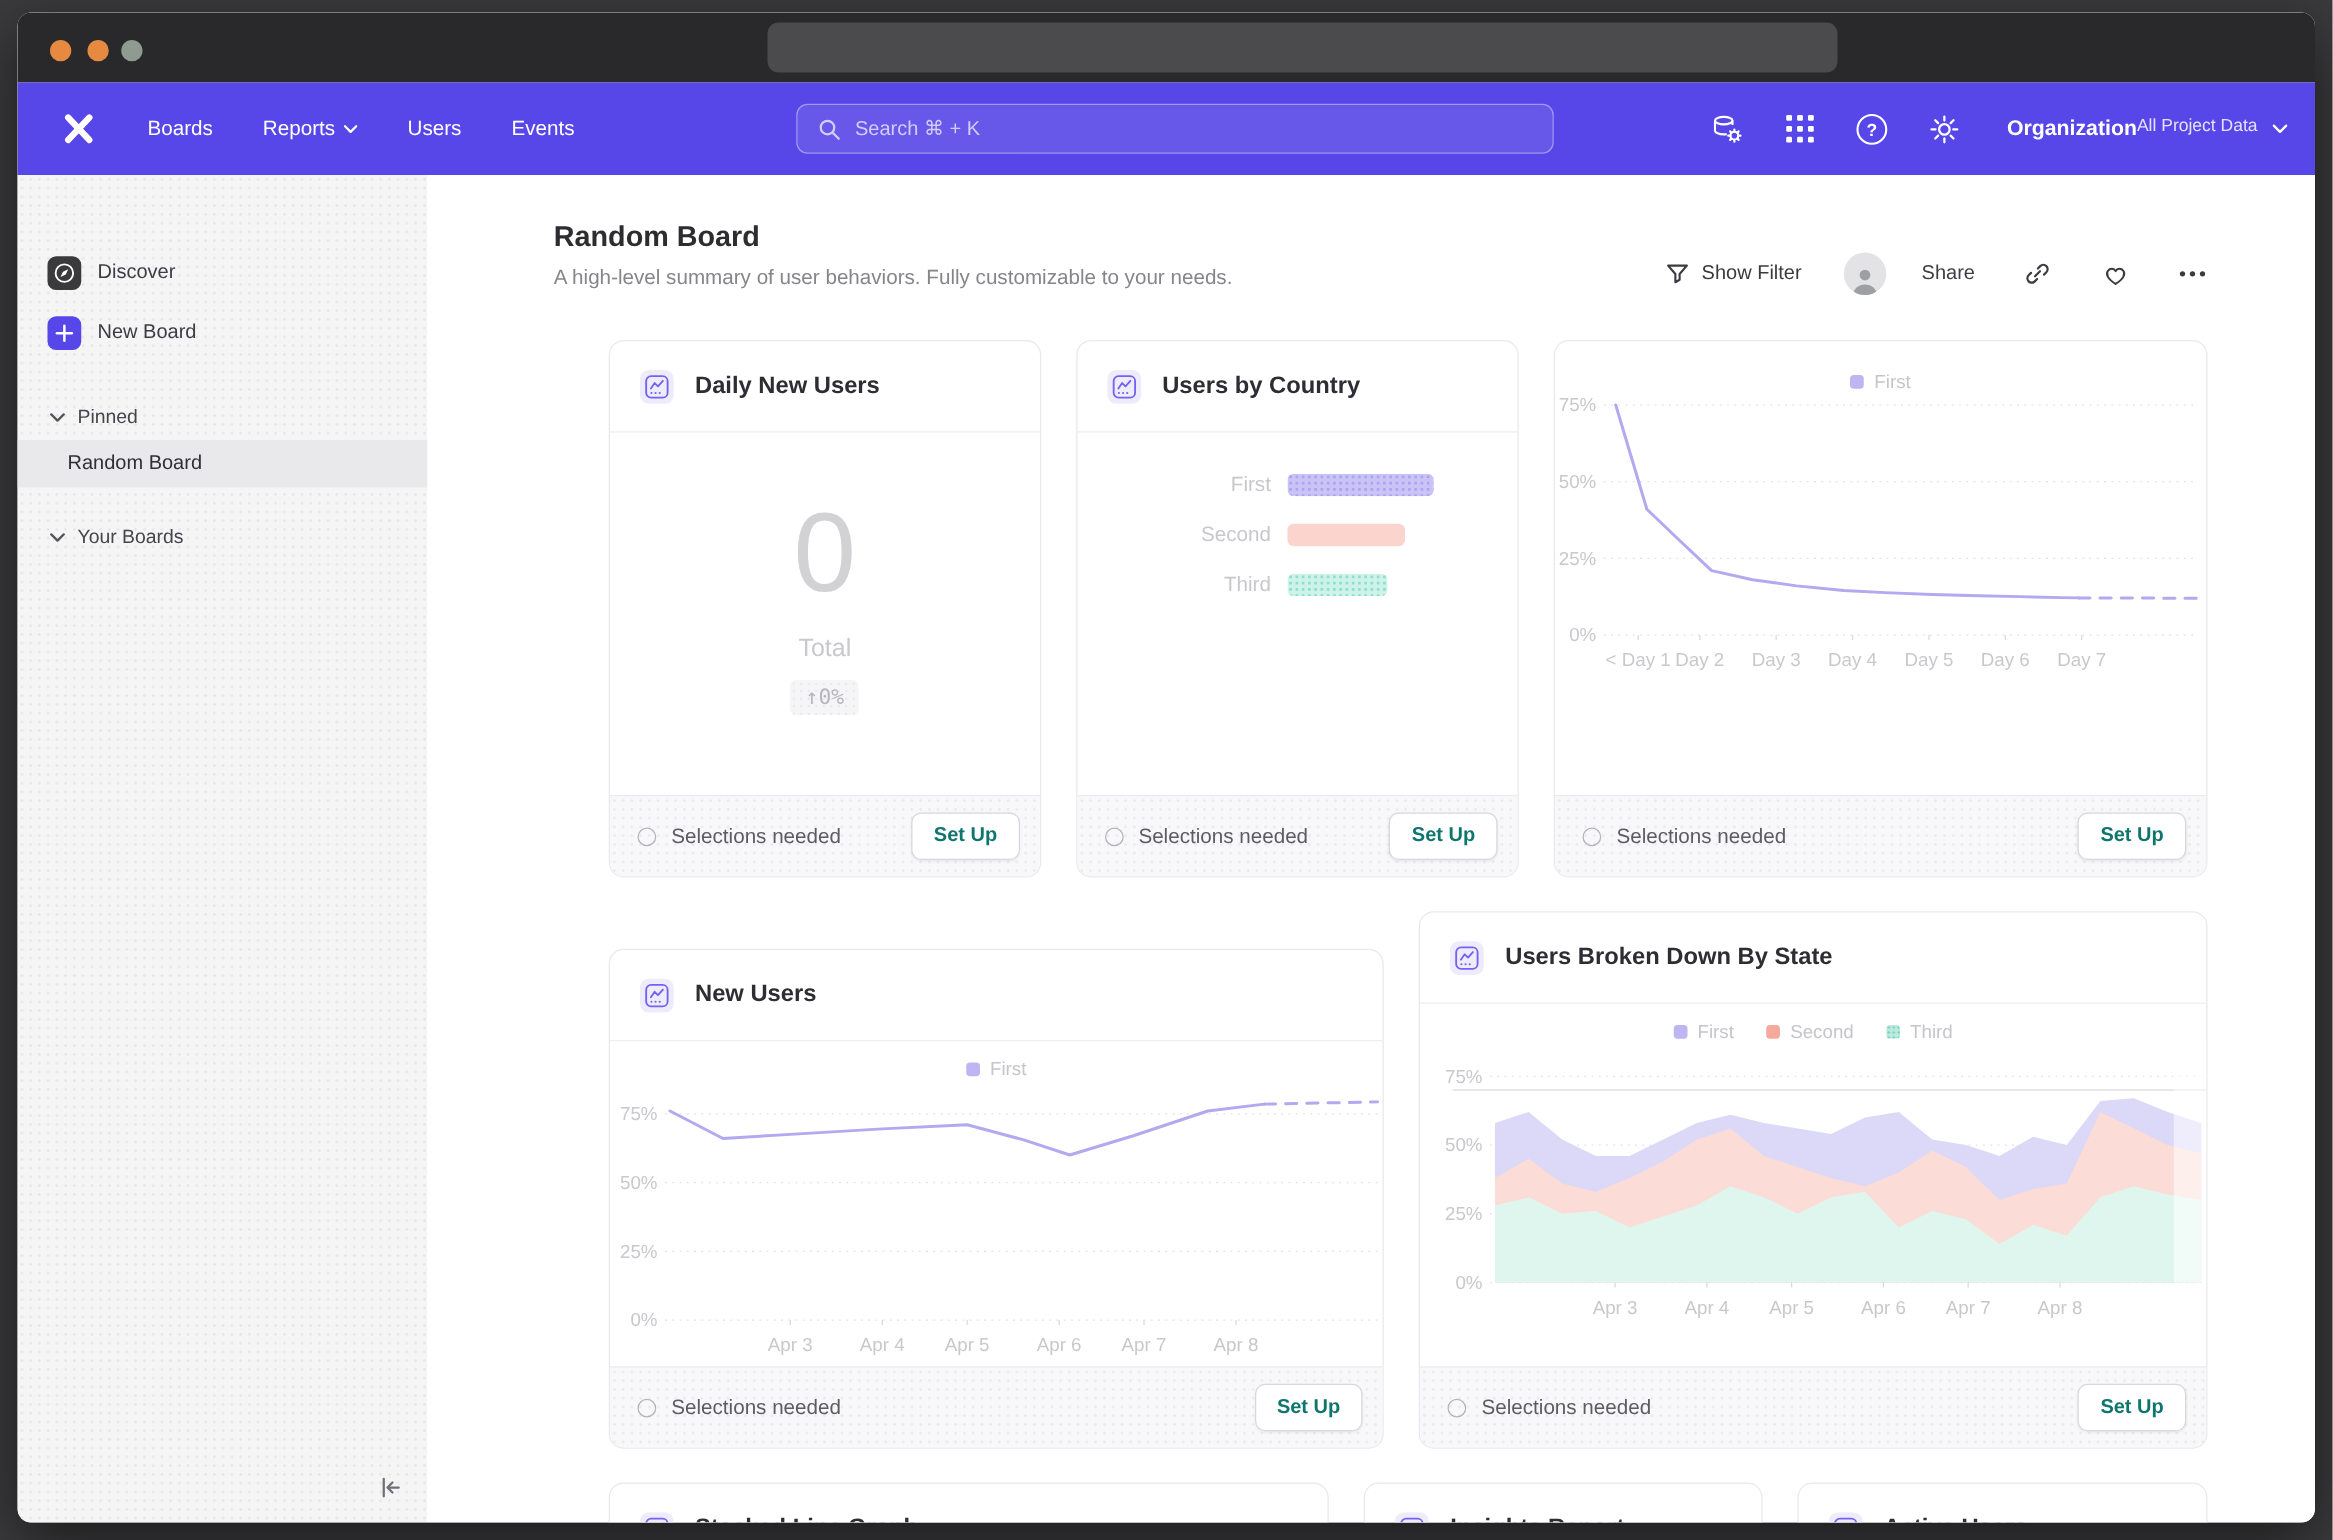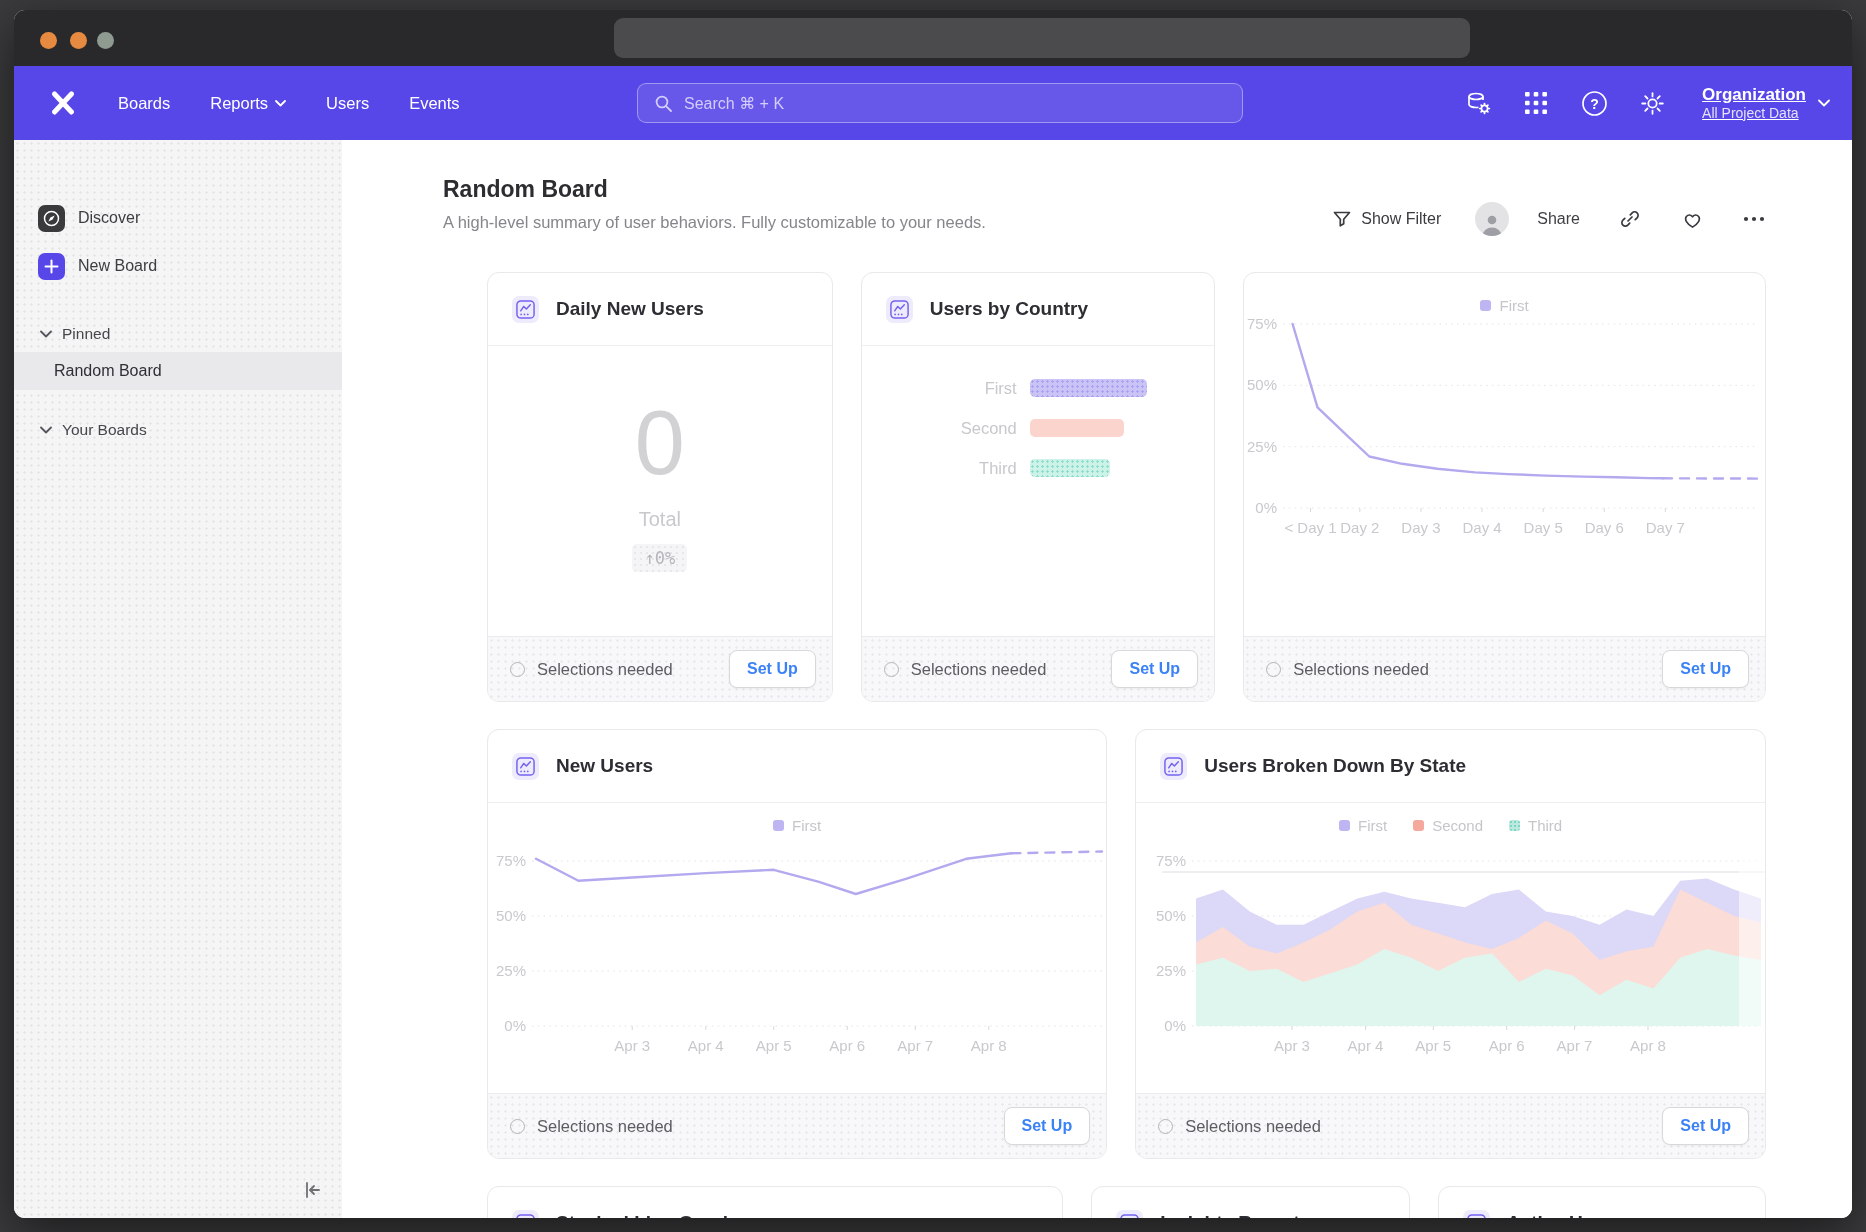--- a/index.html
+++ b/index.html
@@ -28,21 +28,21 @@
   .nav-item{font-size:16.5px;font-weight:500;color:#fff;margin-left:40px;display:flex;align-items:center;gap:7px;cursor:default;}
   .nav-search{
     position:absolute;left:623px;top:17px;width:606px;height:40px;border-radius:9px;
     background:rgba(255,255,255,.10);border:1px solid rgba(255,255,255,.38);
     display:flex;align-items:center;gap:11px;padding:0 16px;box-sizing:border-box;
     color:#d3cdfa;font-size:16px;
   }
   .nav-right{position:absolute;right:22px;top:0;height:74px;display:flex;align-items:center;gap:30px;}
   .nav-icon{width:28px;height:28px;display:flex;align-items:center;justify-content:center;}
   .org{display:flex;align-items:center;gap:12px;margin-left:6px;}
-  .org-text{display:flex;flex-direction:column;line-height:1.25;text-decoration:underline;}
+  .org-text{display:flex;flex-direction:row;line-height:1.25;}
   .org-name{font-size:17px;font-weight:700;}
   .org-sub{font-size:14px;color:#e6e2fb;}
   
   .app{flex:1;display:flex;min-height:0;}
   .dots{background-image:radial-gradient(#e6e5e8 1px,transparent 1.15px);background-size:7px 7px;}
   .sidebar{
     width:328px;flex:0 0 auto;background-color:#f6f5f6;position:relative;
     padding-top:54px;box-sizing:border-box;
   }
   .side-item{height:48px;display:flex;align-items:center;gap:13px;padding:0 24px;cursor:pointer;}
@@ -80,21 +80,21 @@
   .card-body{flex:1;position:relative;min-height:0;}
   .card-footer{
     height:64px;flex:0 0 auto;border-top:1px solid #eceaee;background-color:#f8f7f9;
     background-image:radial-gradient(#eae9ec 1px,transparent 1.15px);background-size:7px 7px;
     display:flex;align-items:center;justify-content:space-between;padding:0 16px 0 22px;
   }
   .status{display:flex;align-items:center;gap:12px;font-size:16.5px;color:#5c5c62;}
   .status-circle{width:15px;height:15px;border-radius:50%;border:1.6px solid #b4b3b8;box-sizing:border-box;}
   .setup-btn{
     background:#fff;border:1px solid #d8d7da;border-radius:8px;padding:9px 17px;
-    font-size:16px;font-weight:700;color:#3b82f6;cursor:pointer;
+    font-size:16px;font-weight:700;color:#0f766e;cursor:pointer;
     box-shadow:0 1px 2px rgba(0,0,0,.05);font-family:inherit;
   }
   
   .big-metric{position:absolute;inset:0;display:flex;flex-direction:column;align-items:center;justify-content:center;padding-bottom:12px;}
   .big-zero{font-size:90px;line-height:1;color:#d2d2d5;font-weight:400;}
   .metric-label{margin-top:20px;font-size:20px;color:#c9c9cd;}
   .delta-badge{
     margin-top:13px;padding:4px 12px;border-radius:5px;color:#b7b7bb;
     font-family:"DejaVu Sans Mono",monospace;font-size:17px;
     background-color:#f5f4f6;background-image:radial-gradient(#e7e6e9 1px,transparent 1.1px);background-size:6px 6px;
@@ -433,21 +433,21 @@
                 <span class="status-circle"></span>
                 <span>Selections needed</span>
               </div>
               <button class="setup-btn">Set Up</button>
             </div>
           </div>
         </div>
 
         <div class="row row2">
 
-          <div class="card" style="width:642px;">
+          <div class="card" style="width:642px;margin-top:30px;">
             <div class="card-header">
               <span class="card-icon insights">
                 <svg width="21" height="21" viewBox="0 0 24 24" fill="none" stroke="currentColor" stroke-width="1.7">
                     <rect x="2.2" y="2.2" width="19.6" height="19.6" rx="4.5"></rect>
                     <path d="M6.5 13.5 L10 8.5 L13 11.5 L17.5 6.5" stroke-linecap="round" stroke-linejoin="round"></path>
                     <g fill="currentColor" stroke="none">
                       <circle cx="7" cy="17.6" r="1"></circle>
                       <circle cx="10.8" cy="17.6" r="1"></circle>
                       <circle cx="14.6" cy="17.6" r="1"></circle>
                     </g>

